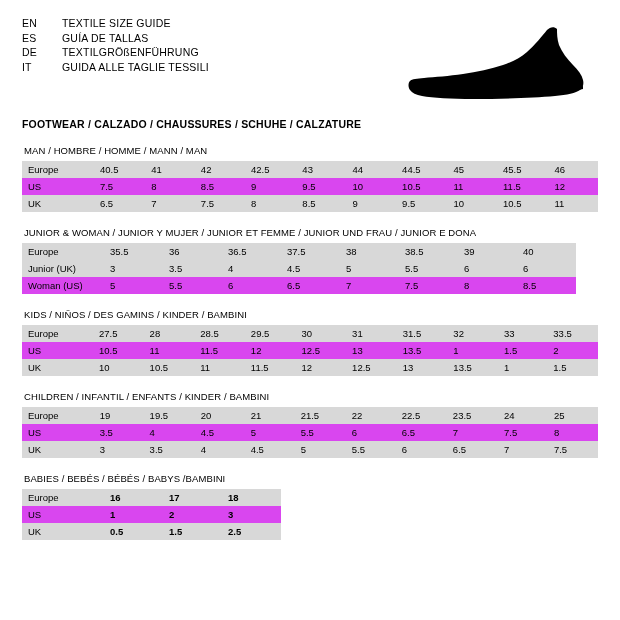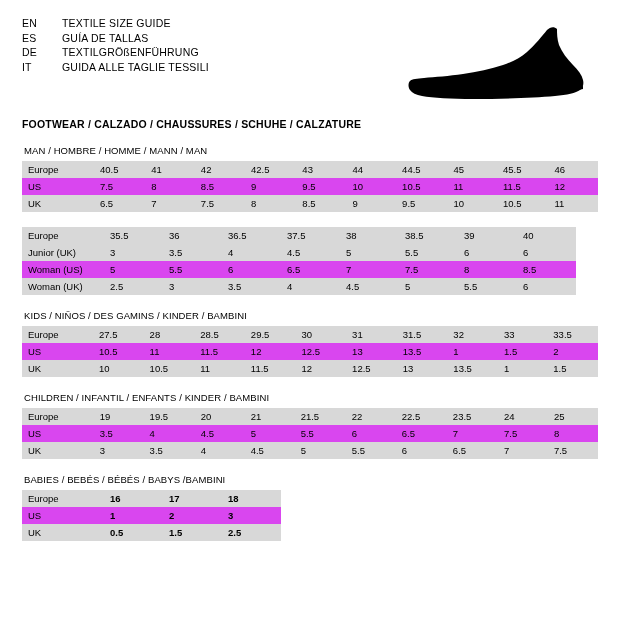--- a/index.html
+++ b/index.html
@@ -187,20 +187,21 @@
           <td class="v">9.5</td>
           <td class="v">10</td>
           <td class="v">10.5</td>
           <td class="v">11</td>
         </tr>
       </tbody>
     </table>
   </div>
 
   <div class="block">
+    <div class="block-title">JUNIOR &amp; WOMAN / JUNIOR Y MUJER / JUNIOR ET FEMME / JUNIOR UND FRAU / JUNIOR E DONA</div>
     <table class="sizes">
       <tbody>
         <tr class="shaded">
           <td class="lbl">Europe</td>
           <td class="v">35.5</td>
           <td class="v">36</td>
           <td class="v">36.5</td>
           <td class="v">37.5</td>
           <td class="v">38</td>
           <td class="v">38.5</td>
@@ -221,31 +222,20 @@
         <tr class="plain">
           <td class="lbl">Woman (US)</td>
           <td class="v">5</td>
           <td class="v">5.5</td>
           <td class="v">6</td>
           <td class="v">6.5</td>
           <td class="v">7</td>
           <td class="v">7.5</td>
           <td class="v">8</td>
           <td class="v">8.5</td>
-        </tr>
-        <tr class="shaded">
-          <td class="lbl">Woman (UK)</td>
-          <td class="v">2.5</td>
-          <td class="v">3</td>
-          <td class="v">3.5</td>
-          <td class="v">4</td>
-          <td class="v">4.5</td>
-          <td class="v">5</td>
-          <td class="v">5.5</td>
-          <td class="v">6</td>
         </tr>
       </tbody>
     </table>
   </div>
 
   <div class="block">
     <div class="block-title">KIDS / NIÑOS / DES GAMINS / KINDER / BAMBINI</div>
     <table class="sizes">
       <tbody>
         <tr class="shaded">

